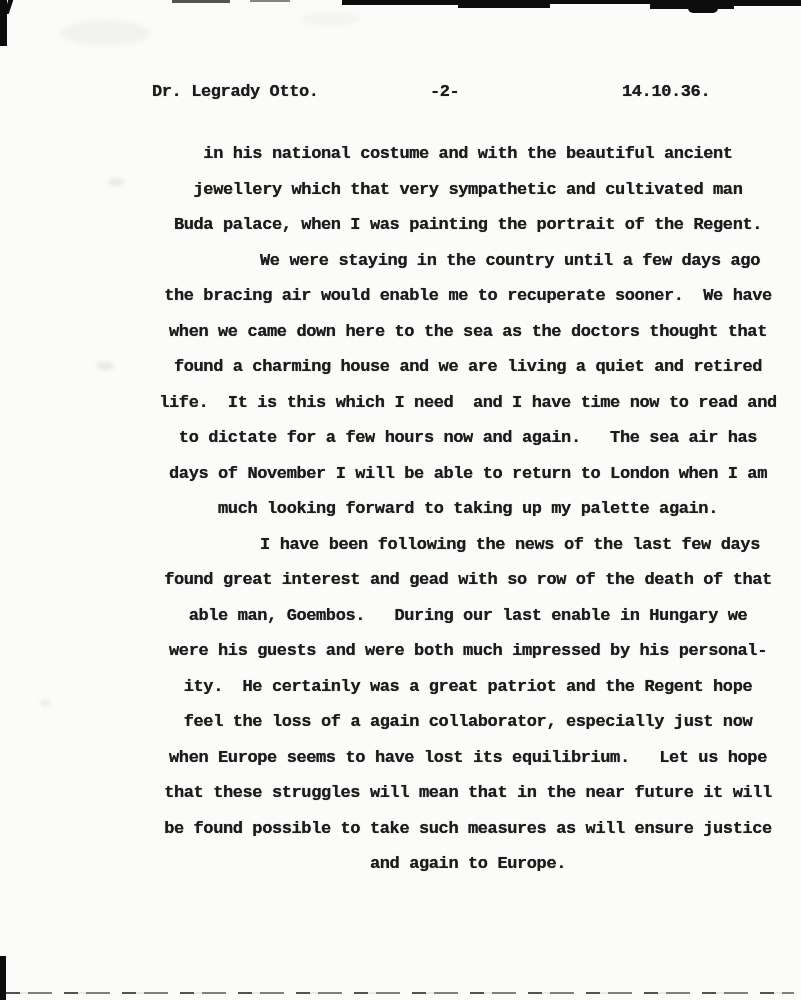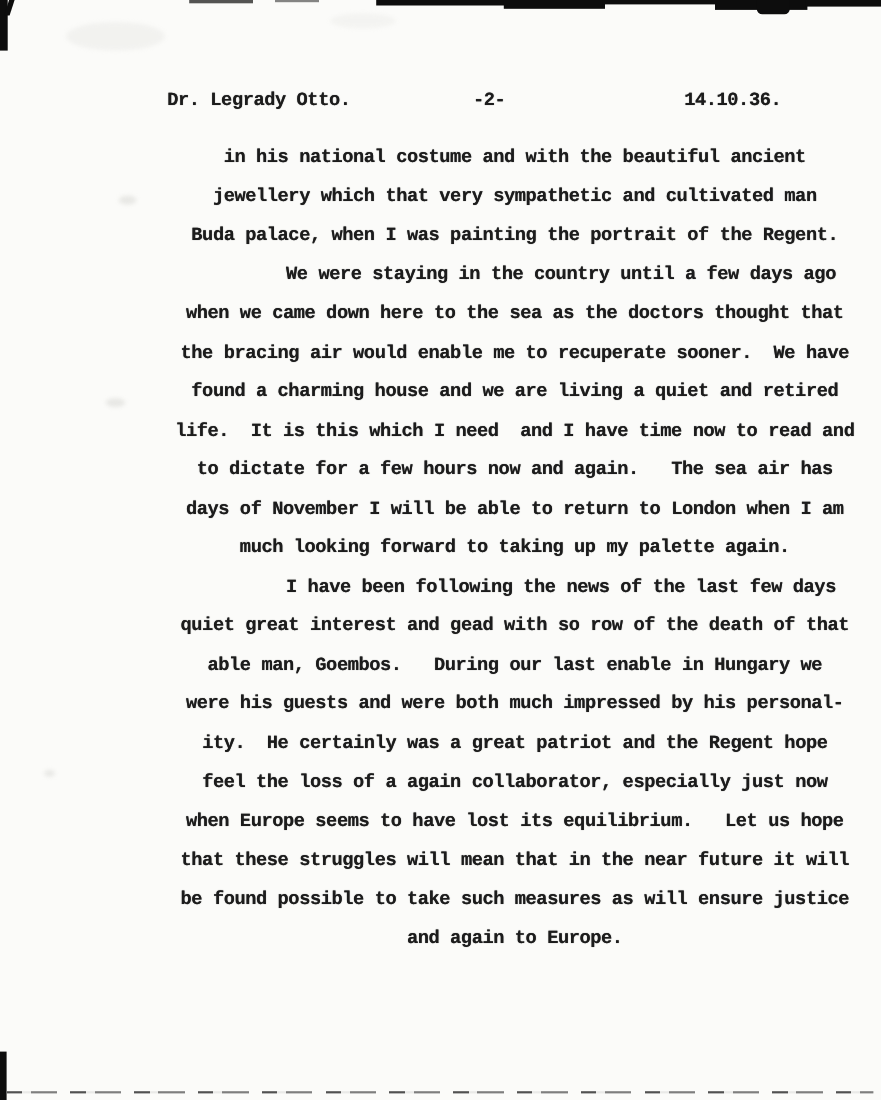--- a/index.html
+++ b/index.html
@@ -69,21 +69,21 @@
     width: 801px;
     height: 24px;
   }
   #addressee   { position: absolute; left: 152px; top: 0; }
   #page-number { position: absolute; left: 430px; top: 0; }
   #date        { position: absolute; left: 622px; top: 0; }
 
   #letter-body {
     position: absolute;
     left: 144px;
-    top: 126px;
+    top: 136px;
     width: 648px;
   }
   .text-line {
     height: 35.5px;
     line-height: 35.5px;
   }
   .text-line.indent-first {
     padding-left: 84px;
   }
 </style>
@@ -114,29 +114,29 @@
     <span id="addressee" class="tw">Dr. Legrady Otto.</span>
     <span id="page-number" class="tw">-2-</span>
     <span id="date" class="tw">14.10.36.</span>
   </div>
 
   <div id="letter-body">
       <div class="tw text-line">in his national costume and with the beautiful ancient</div>
       <div class="tw text-line">jewellery which that very sympathetic and cultivated man</div>
       <div class="tw text-line">Buda palace, when I was painting the portrait of the Regent.</div>
       <div class="tw text-line indent-first">We were staying in the country until a few days ago</div>
+      <div class="tw text-line">the bracing air would enable me to recuperate sooner.  We have</div>
       <div class="tw text-line">when we came down here to the sea as the doctors thought that</div>
-      <div class="tw text-line">the bracing air would enable me to recuperate sooner.  We have</div>
       <div class="tw text-line">found a charming house and we are living a quiet and retired</div>
       <div class="tw text-line">life.  It is this which I need  and I have time now to read and</div>
       <div class="tw text-line">to dictate for a few hours now and again.   The sea air has</div>
       <div class="tw text-line">days of November I will be able to return to London when I am</div>
       <div class="tw text-line">much looking forward to taking up my palette again.</div>
       <div class="tw text-line indent-first">I have been following the news of the last few days</div>
-      <div class="tw text-line">quiet great interest and gead with so row of the death of that</div>
+      <div class="tw text-line">found great interest and gead with so row of the death of that</div>
       <div class="tw text-line">able man, Goembos.   During our last enable in Hungary we</div>
       <div class="tw text-line">were his guests and were both much impressed by his personal-</div>
       <div class="tw text-line">ity.  He certainly was a great patriot and the Regent hope</div>
       <div class="tw text-line">feel the loss of a again collaborator, especially just now</div>
       <div class="tw text-line">when Europe seems to have lost its equilibrium.   Let us hope</div>
       <div class="tw text-line">that these struggles will mean that in the near future it will</div>
       <div class="tw text-line">be found possible to take such measures as will ensure justice</div>
       <div class="tw text-line">and again to Europe.</div>
     </div>
 

